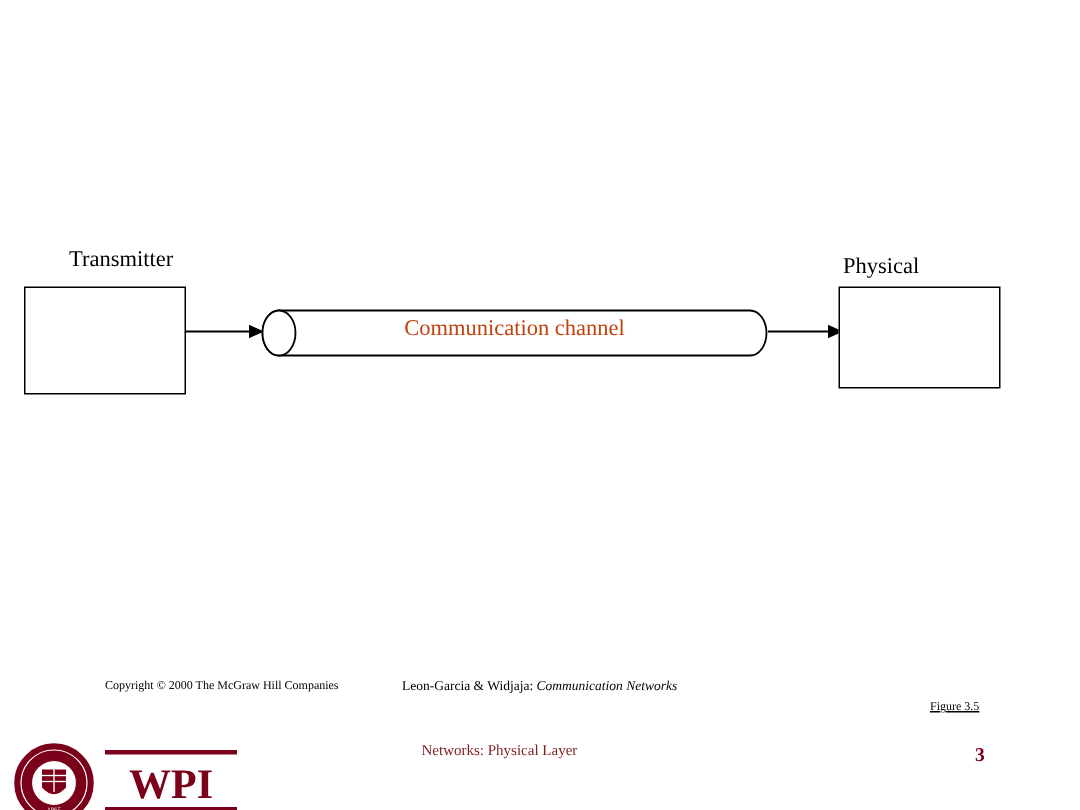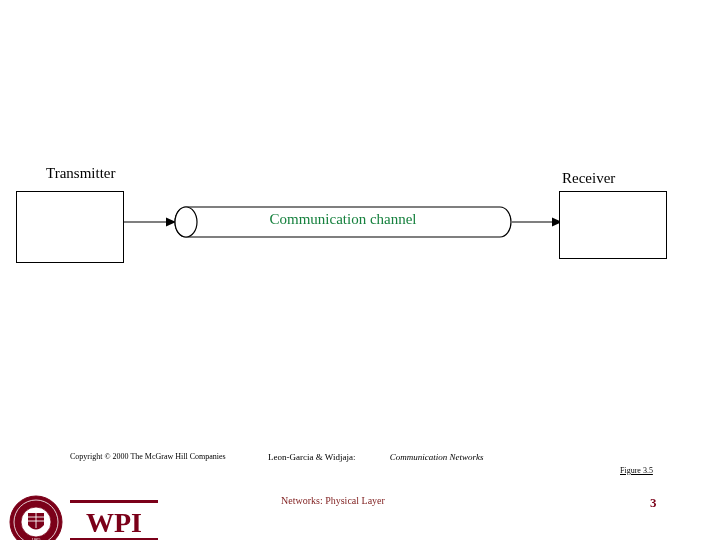--- a/index.html
+++ b/index.html
@@ -69,21 +69,21 @@
   .channel svg {
     display: block;
   }
   .channel-label {
     position: absolute;
     left: 174px;
     top: 211px;
     width: 338px;
     text-align: center;
     font-size: 15px;
-    color: #15803d;
+    color: #c2410c;
   }
   .arrow-left {
     position: absolute;
     left: 124px;
     top: 214px;
     width: 52px;
     height: 12px;
   }
   .arrow-right {
     position: absolute;
@@ -106,21 +106,20 @@
   .citation {
     position: absolute;
     left: 268px;
     top: 452px;
     font-size: 9px;
     color: #000000;
     white-space: nowrap;
   }
   .citation .italic {
     font-style: italic;
-    margin-left: 32px;
   }
   .figure-num {
     position: absolute;
     left: 620px;
     top: 466px;
     font-size: 8px;
     color: #000000;
     white-space: nowrap;
     text-decoration: underline;
   }
@@ -189,21 +188,21 @@
   </div>
   <div class="channel-label">Communication channel</div>
 
   <div class="arrow-right">
     <svg width="50" height="12" viewBox="0 0 50 12">
       <line x1="0" y1="6" x2="43" y2="6" stroke="#000000" stroke-width="1.2"></line>
       <polygon points="50,6 40,1.5 40,10.5" fill="#000000"></polygon>
     </svg>
   </div>
 
-  <div class="label-receiver">Receiver</div>
+  <div class="label-receiver">Physical</div>
   <div class="box-receiver"></div>
 
   <div class="copyright">Copyright © 2000 The McGraw Hill Companies</div>
 
   <div class="citation">
     <span>Leon-Garcia &amp; Widjaja: </span><span class="italic">Communication Networks</span>
   </div>
 
   <div class="figure-num">Figure 3.5</div>
 

